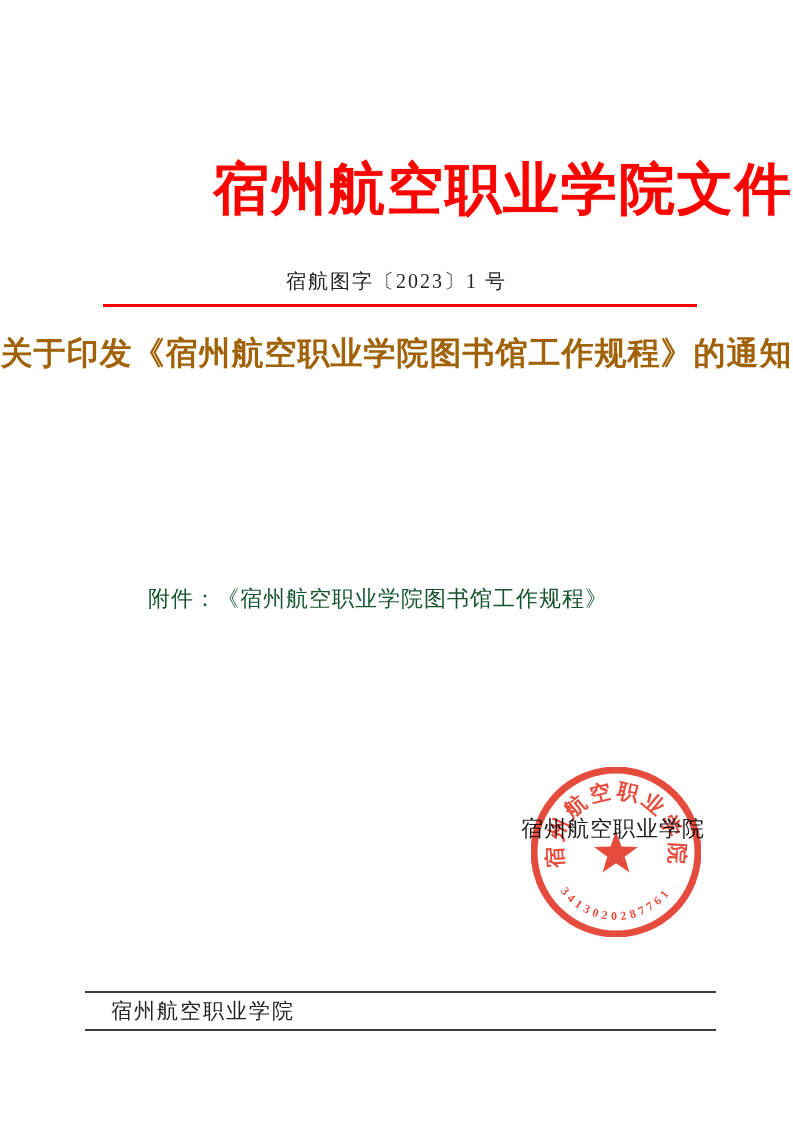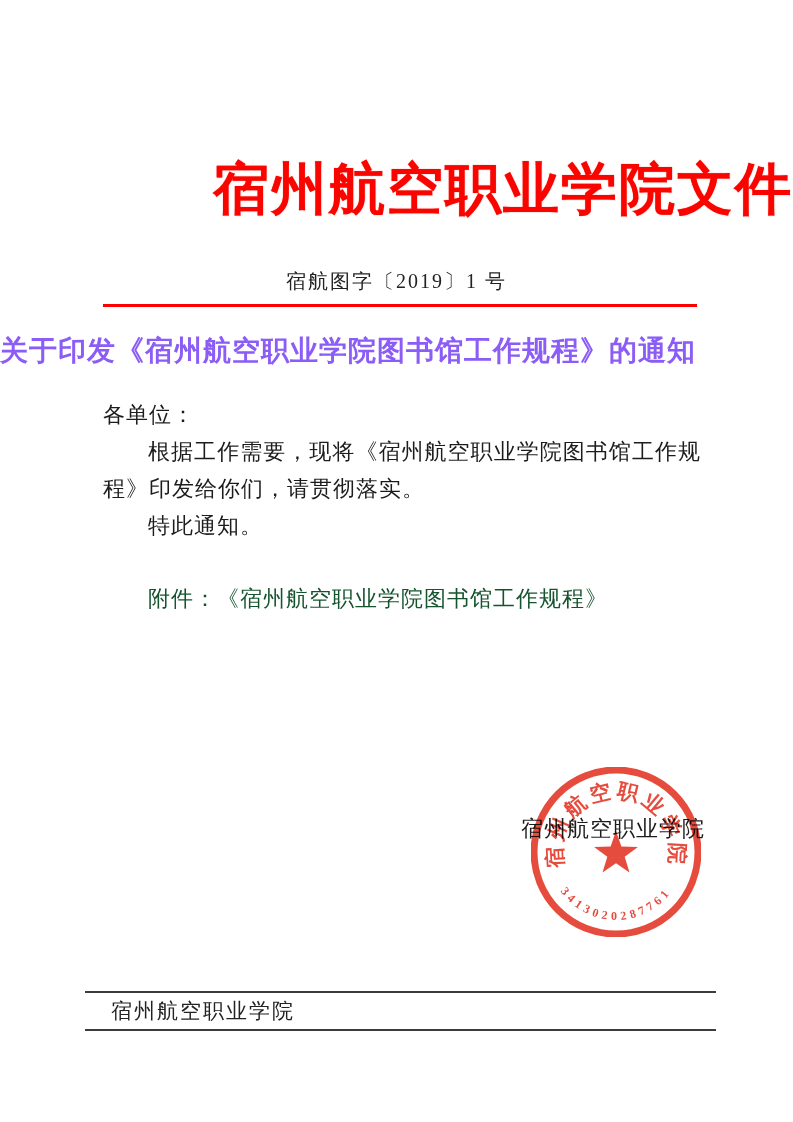--- a/index.html
+++ b/index.html
@@ -49,25 +49,25 @@
     width: 594px;
     height: 3px;
     background: #fe0000;
   }
 
   .notice-title {
     position: absolute;
     top: 332px;
     left: 0;
     width: 100%;
-    text-align: left;
+    text-align: center;
     font-family: "Liberation Sans", sans-serif;
-    font-size: 28px;
+    font-size: 32px;
     font-weight: bold;
-    color: #8b5cf6;
+    color: #a16207;
     letter-spacing: 1px;
     white-space: nowrap;
   }
 
   .body-block {
     position: absolute;
     top: 396px;
     left: 103px;
     width: 598px;
     font-size: 22px;
@@ -139,31 +139,26 @@
     white-space: nowrap;
   }
 </style>
 </head>
 <body>
 
 <div class="page">
 
   <h1 class="red-title">宿州航空职业学院文件</h1>
 
-  <div class="doc-number">宿航图字〔2019〕1 号</div>
+  <div class="doc-number">宿航图字〔2023〕1 号</div>
 
   <div class="red-divider"></div>
 
   <h2 class="notice-title">关于印发《宿州航空职业学院图书馆工作规程》的通知</h2>
 
-  <div class="body-block">
-    <p>各单位：</p>
-    <p class="indent justify">根据工作需要，现将《宿州航空职业学院图书馆工作规程》印发给你们，请贯彻落实。</p>
-    <p class="indent">特此通知。</p>
-  </div>
 
   <p class="attachment-line">附件：《宿州航空职业学院图书馆工作规程》</p>
 
   <div class="signature-block">
     <div>宿州航空职业学院</div>
   </div>
 
   <svg class="seal" viewBox="0 0 170 170" aria-hidden="true">
     <defs>
       <path id="seal-arc-top" d="M 34.3 103.5 A 54 54 0 1 1 135.7 103.5" fill="none"></path>

